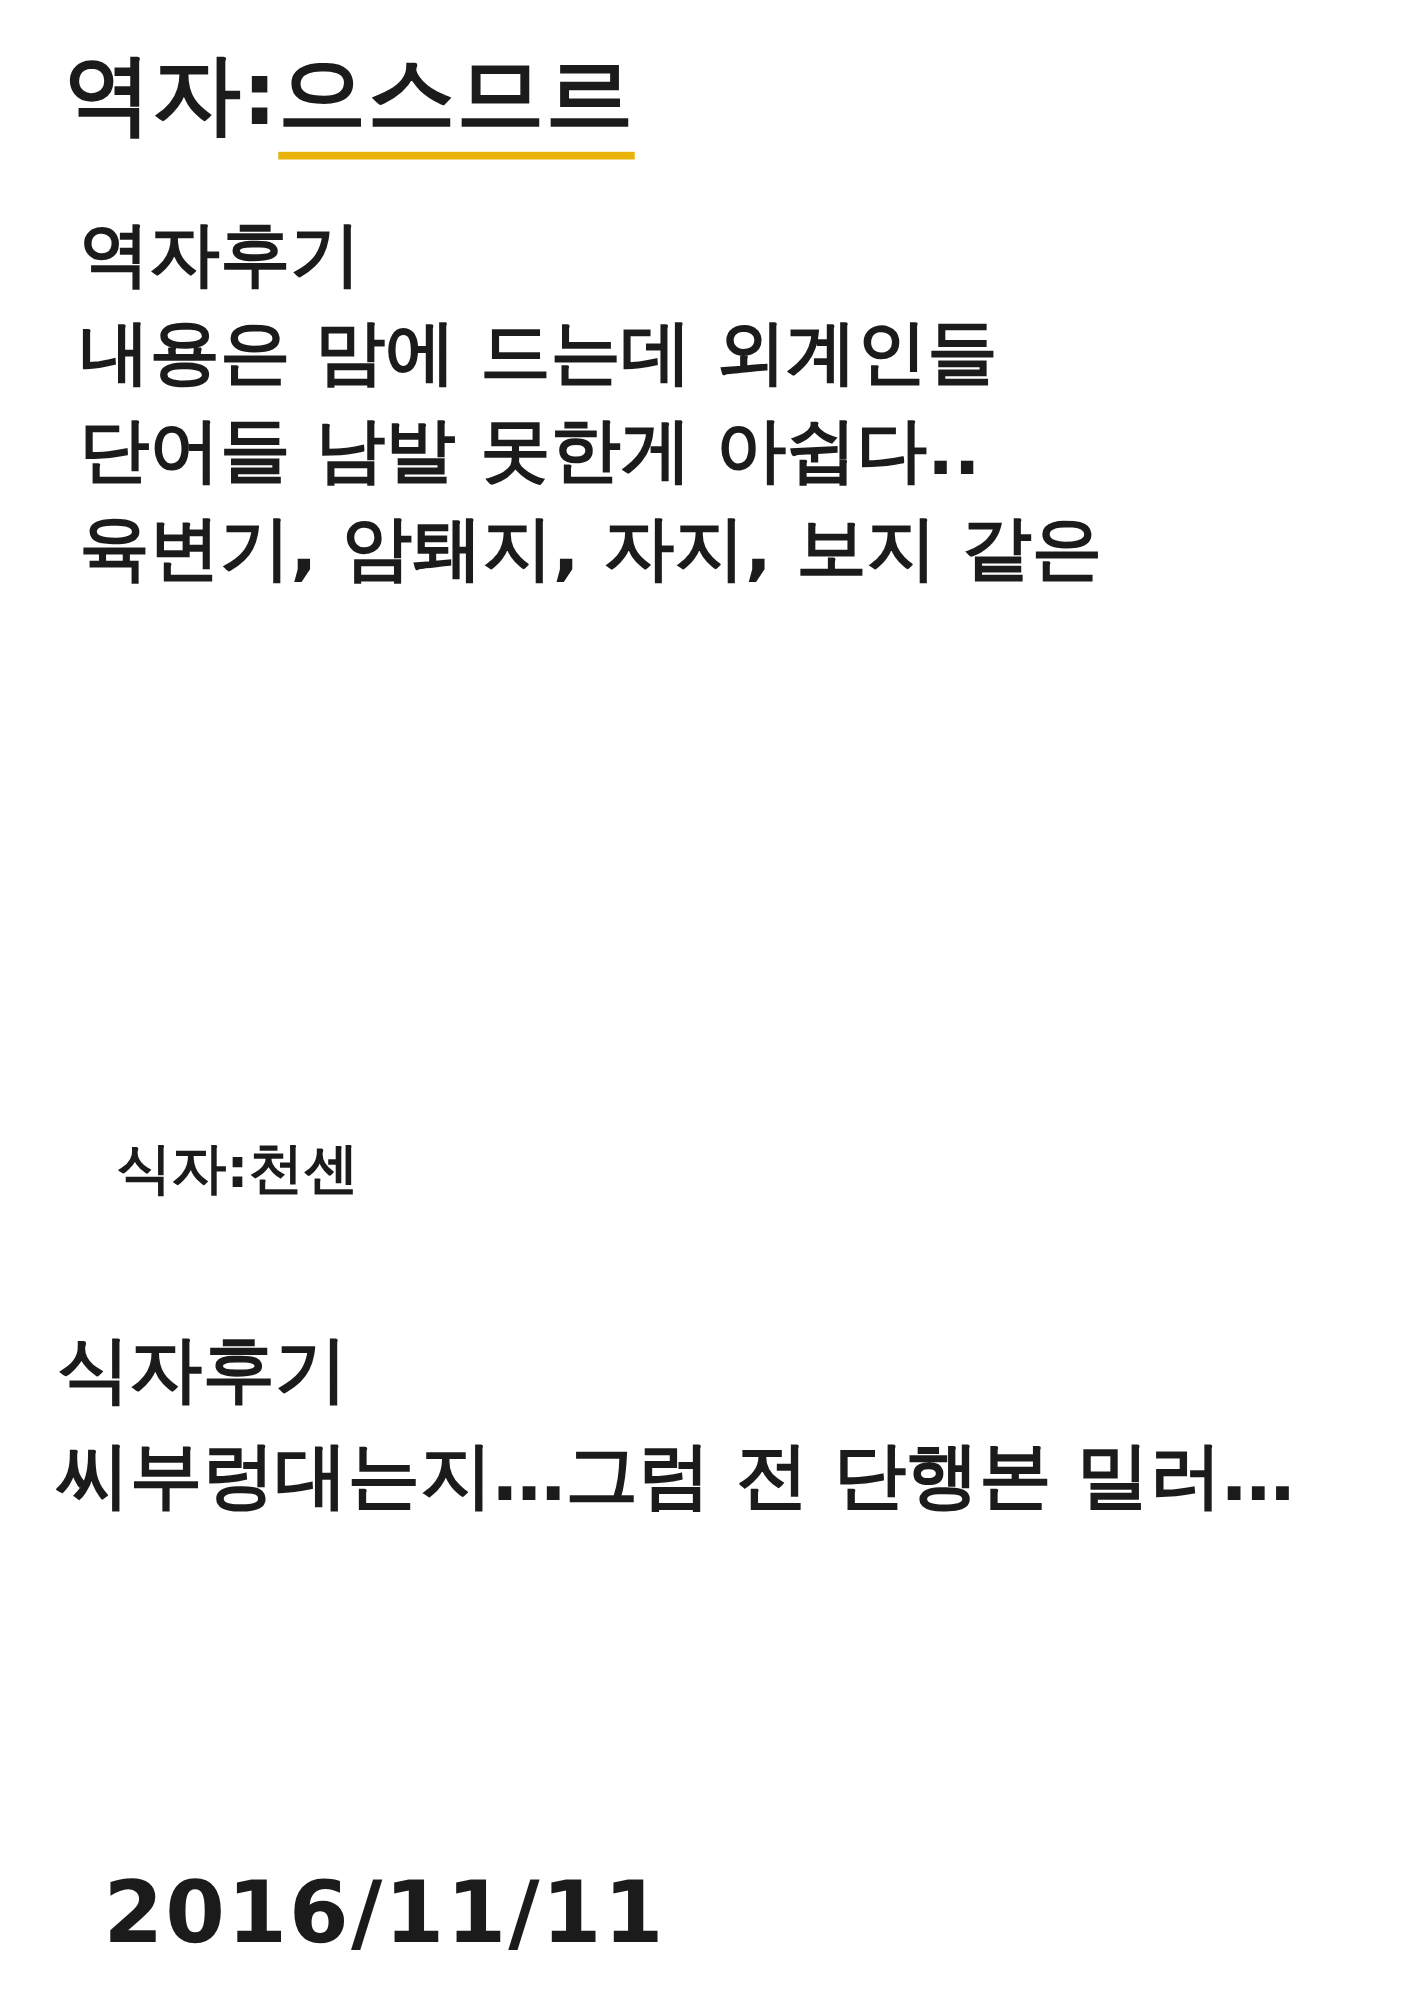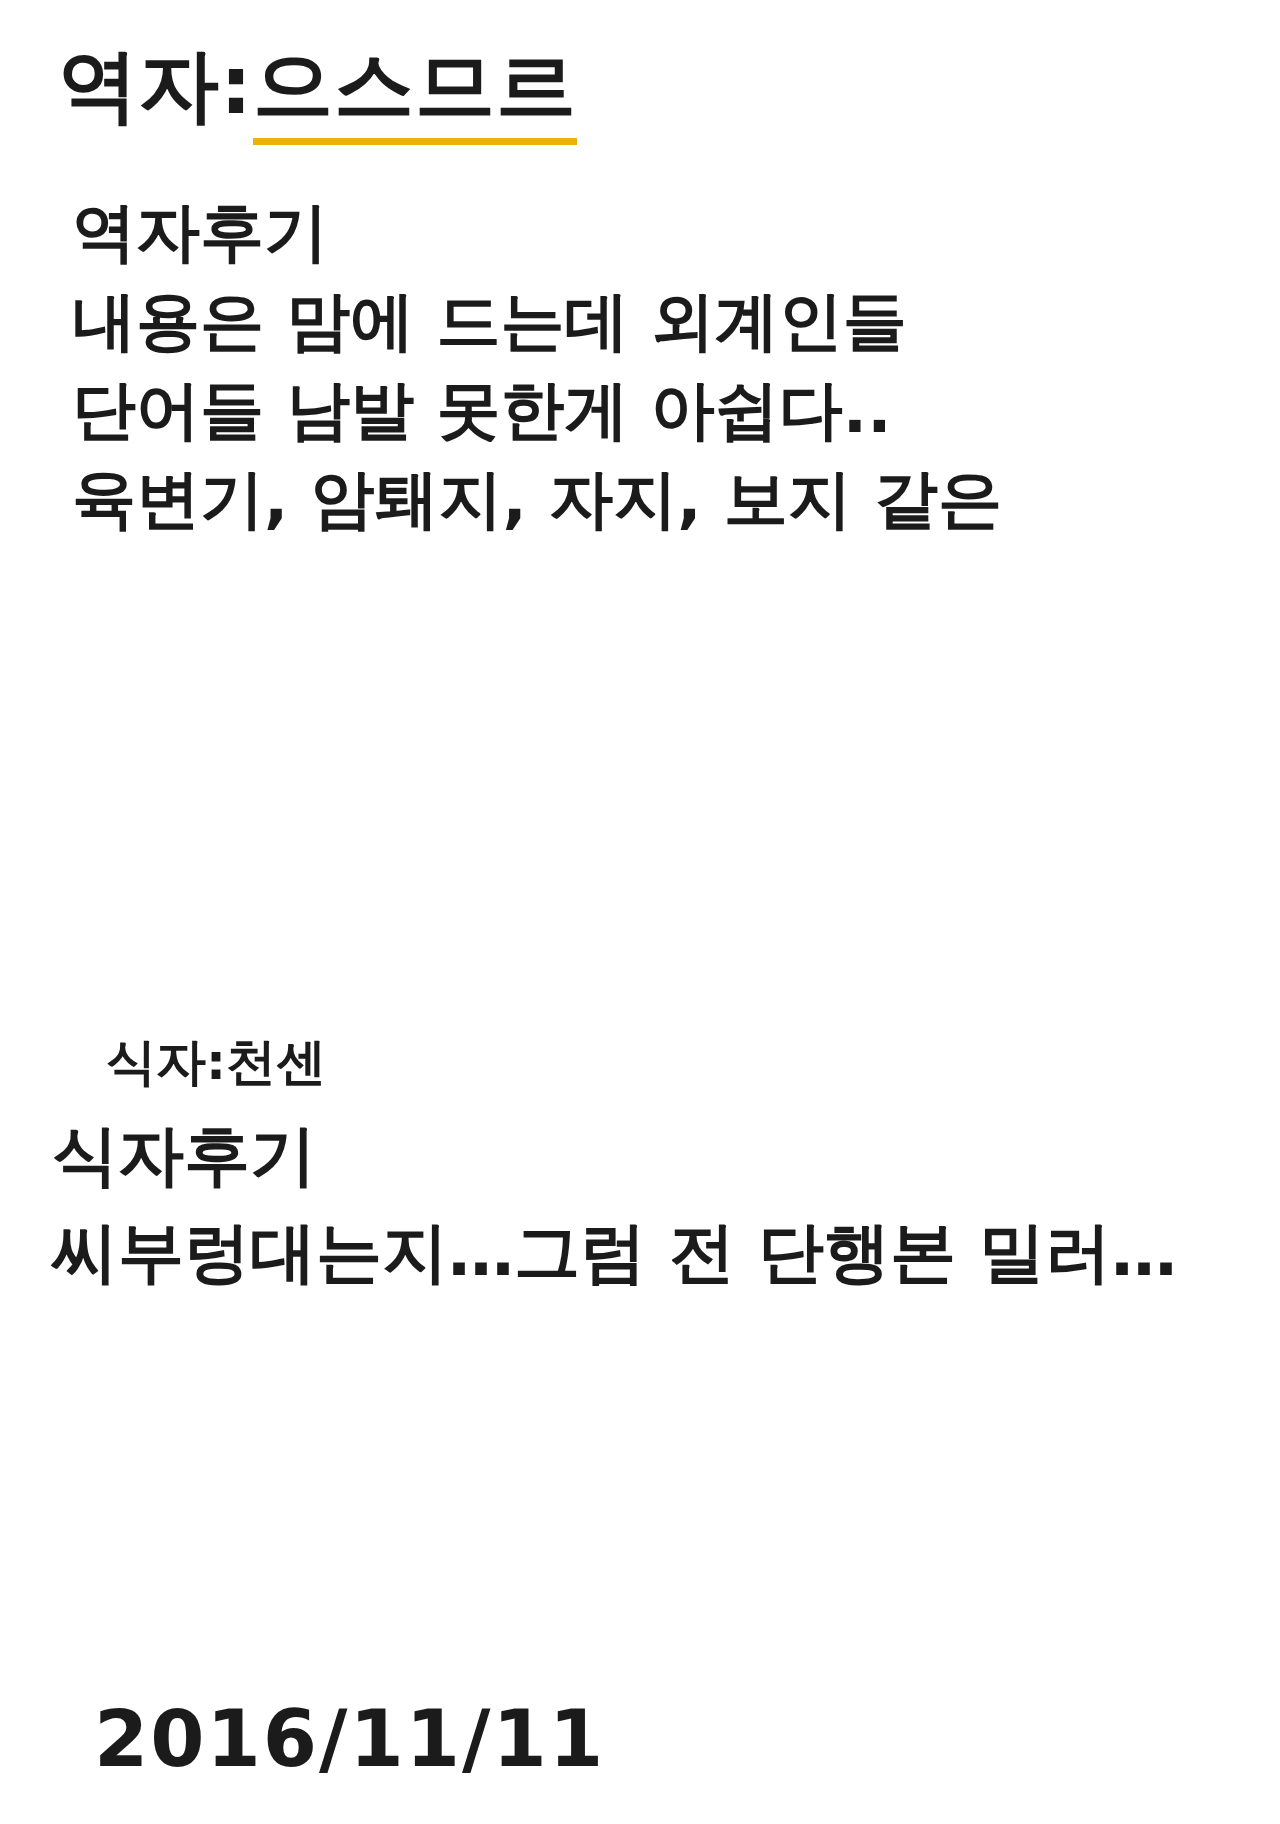--- a/index.html
+++ b/index.html
@@ -42,21 +42,21 @@
   .typesetter-credit {
     left: 62px;
     top: 1012px;
     font-size: 50px;
     line-height: 100px;
     margin-left: 44px;
   }
 
   .typesetter-block {
     left: 52px;
-    top: 1107px;
+    top: 1196px;
     font-size: 66px;
     line-height: 97px;
   }
 
   .date-line {
     left: 94px;
     top: 1684px;
     font-size: 78px;
     line-height: 110px;
     letter-spacing: 2px;

